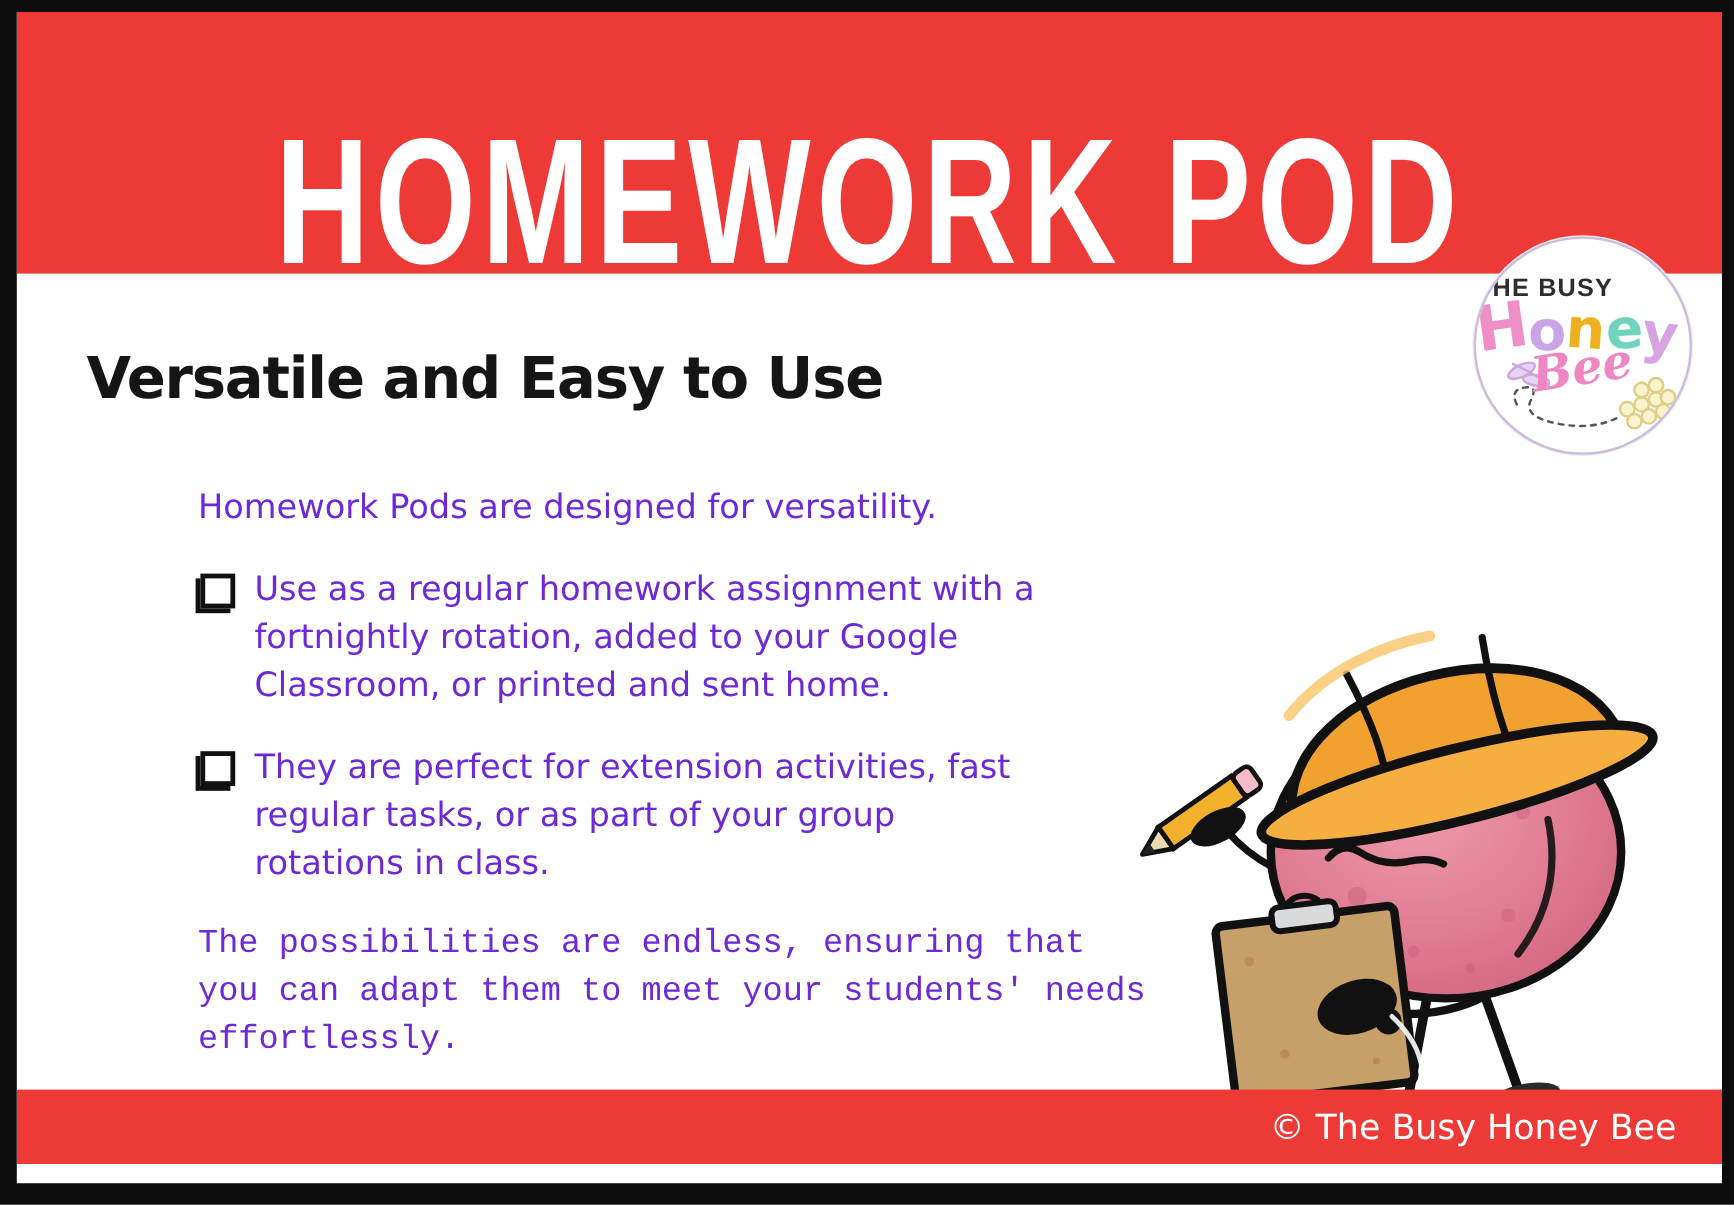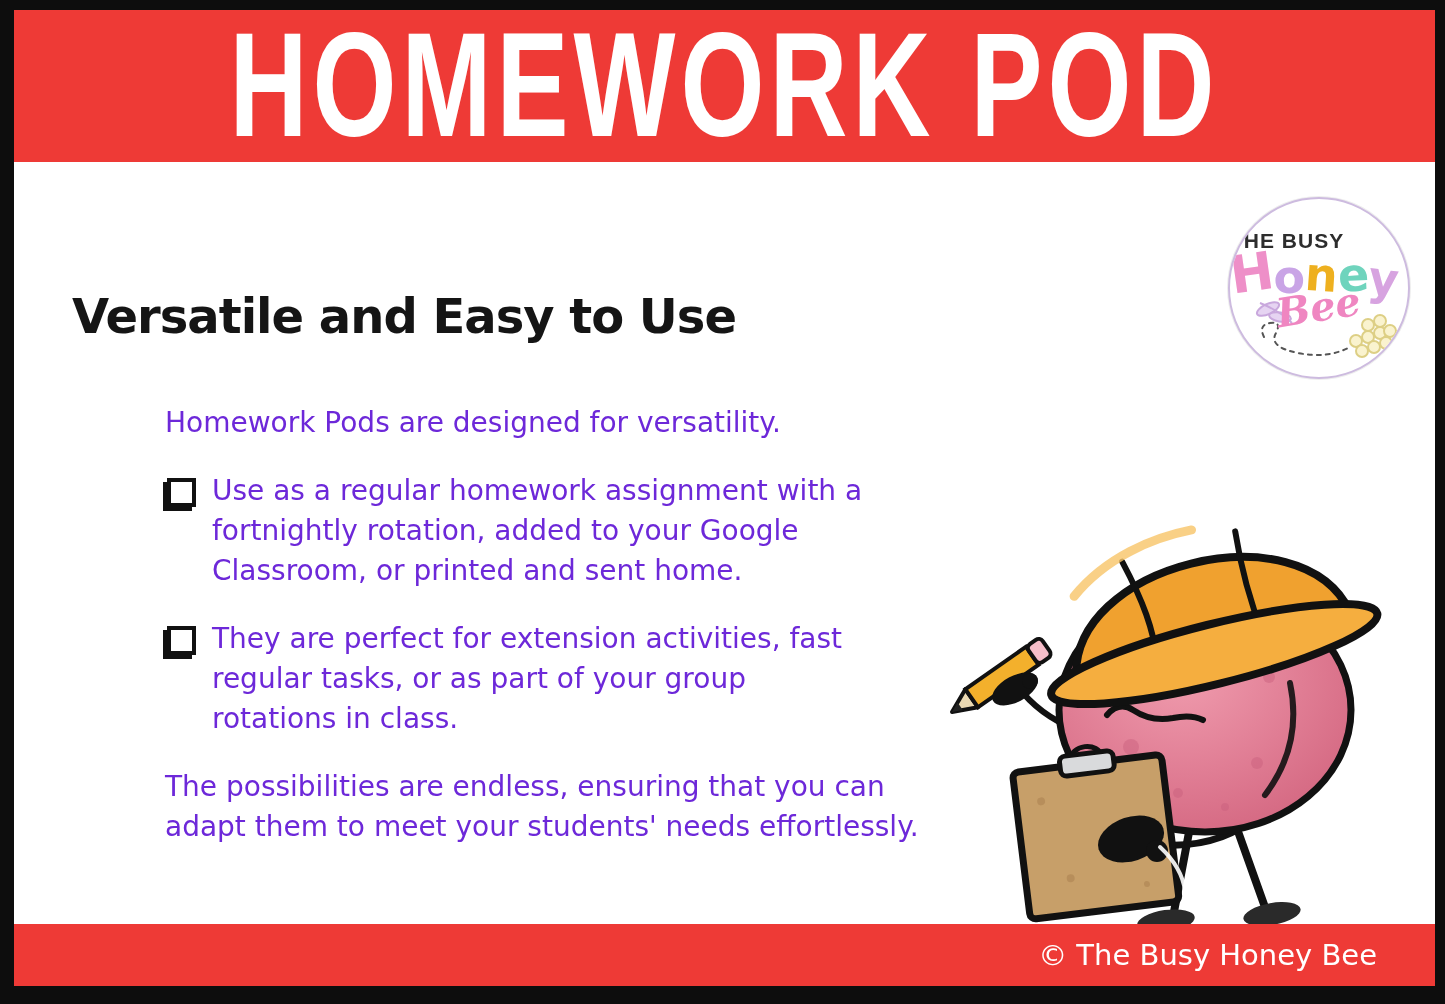--- a/index.html
+++ b/index.html
@@ -8,23 +8,23 @@
     width:1445px;height:1004px;
     box-sizing:border-box;
     background:#ffffff;
     border-style:solid;border-color:#0d0d0d;
     border-width:10px 10px 18px 14px;
     overflow:hidden;
     font-family:"DejaVu Sans", sans-serif;
   }
   
   .header{
-    position:absolute;left:0;top:0;right:0;height:152px;
+    position:absolute;left:0;top:0;right:0;height:218px;
     background:#ee3a36;
-    display:flex;align-items:flex-start;justify-content:center;
+    display:flex;align-items:flex-end;justify-content:center;
   }
   .header h1{
     margin:0;padding-top:10px;
     font-family:"Liberation Sans", sans-serif;
     font-weight:900;
     font-size:108px;
     letter-spacing:5px;
     color:#ffffff;
     transform:scaleY(1.38);
     white-space:nowrap;
@@ -66,29 +66,29 @@
     font-size:28px;line-height:40px;color:#6d28d9;
   }
   .text-col p{margin:0 0 28px 0;}
   .bullets{list-style:none;margin:0;padding:0;}
   .bullets li{display:flex;margin:0 0 28px 0;}
   .checkbox{
     flex:0 0 auto;width:21px;height:21px;margin:7px 16px 0 2px;
     background:#fff;border:4px solid #111;
     box-shadow:-4px 4px 0 0 #111;
   }
-  .outro{width:800px;}
+  .outro{width:800px;font-family:Liberation Mono, monospace;}
   
   .character{position:absolute;left:921px;top:485px;width:480px;height:445px;z-index:4;}
   
   .footer{
-    position:absolute;left:0;right:0;bottom:0;height:62px;
+    position:absolute;left:0;right:0;bottom:16px;height:62px;
     background:#ee3a36;z-index:5;
     display:flex;align-items:center;justify-content:flex-end;
-    padding-right:58px;box-sizing:border-box;
+    padding-right:38px;box-sizing:border-box;
   }
   .footer span{color:#ffffff;font-size:29px;}
 </style>
 </head>
 <body>
 
 <div class="page">
 
   <header class="header" style="background: rgb(238, 58, 54);">
     <h1>HOMEWORK POD</h1>

